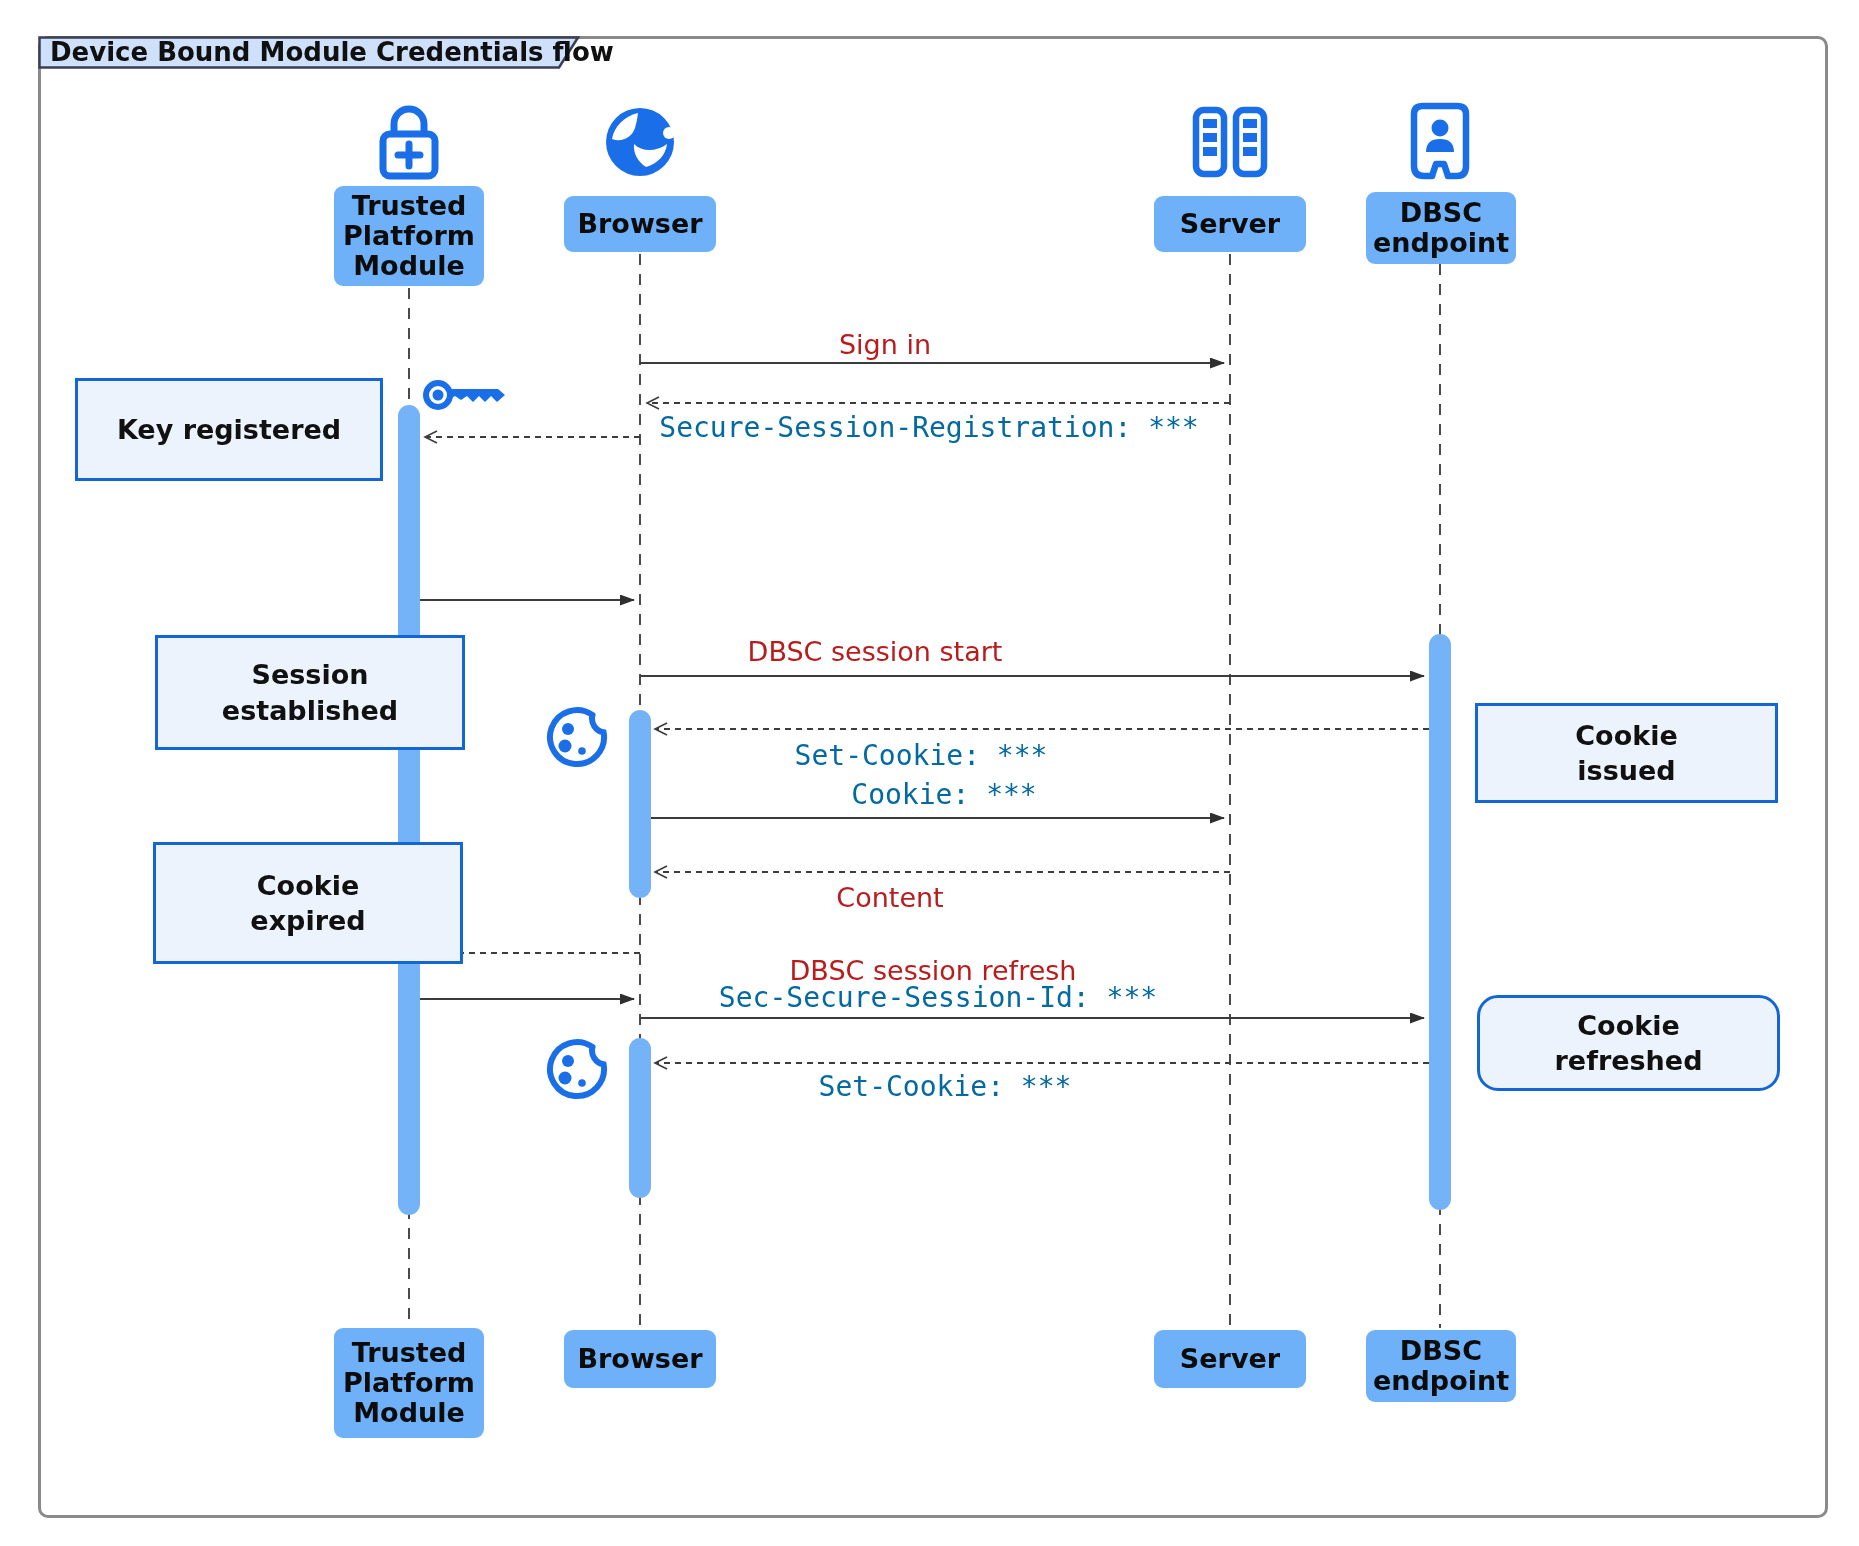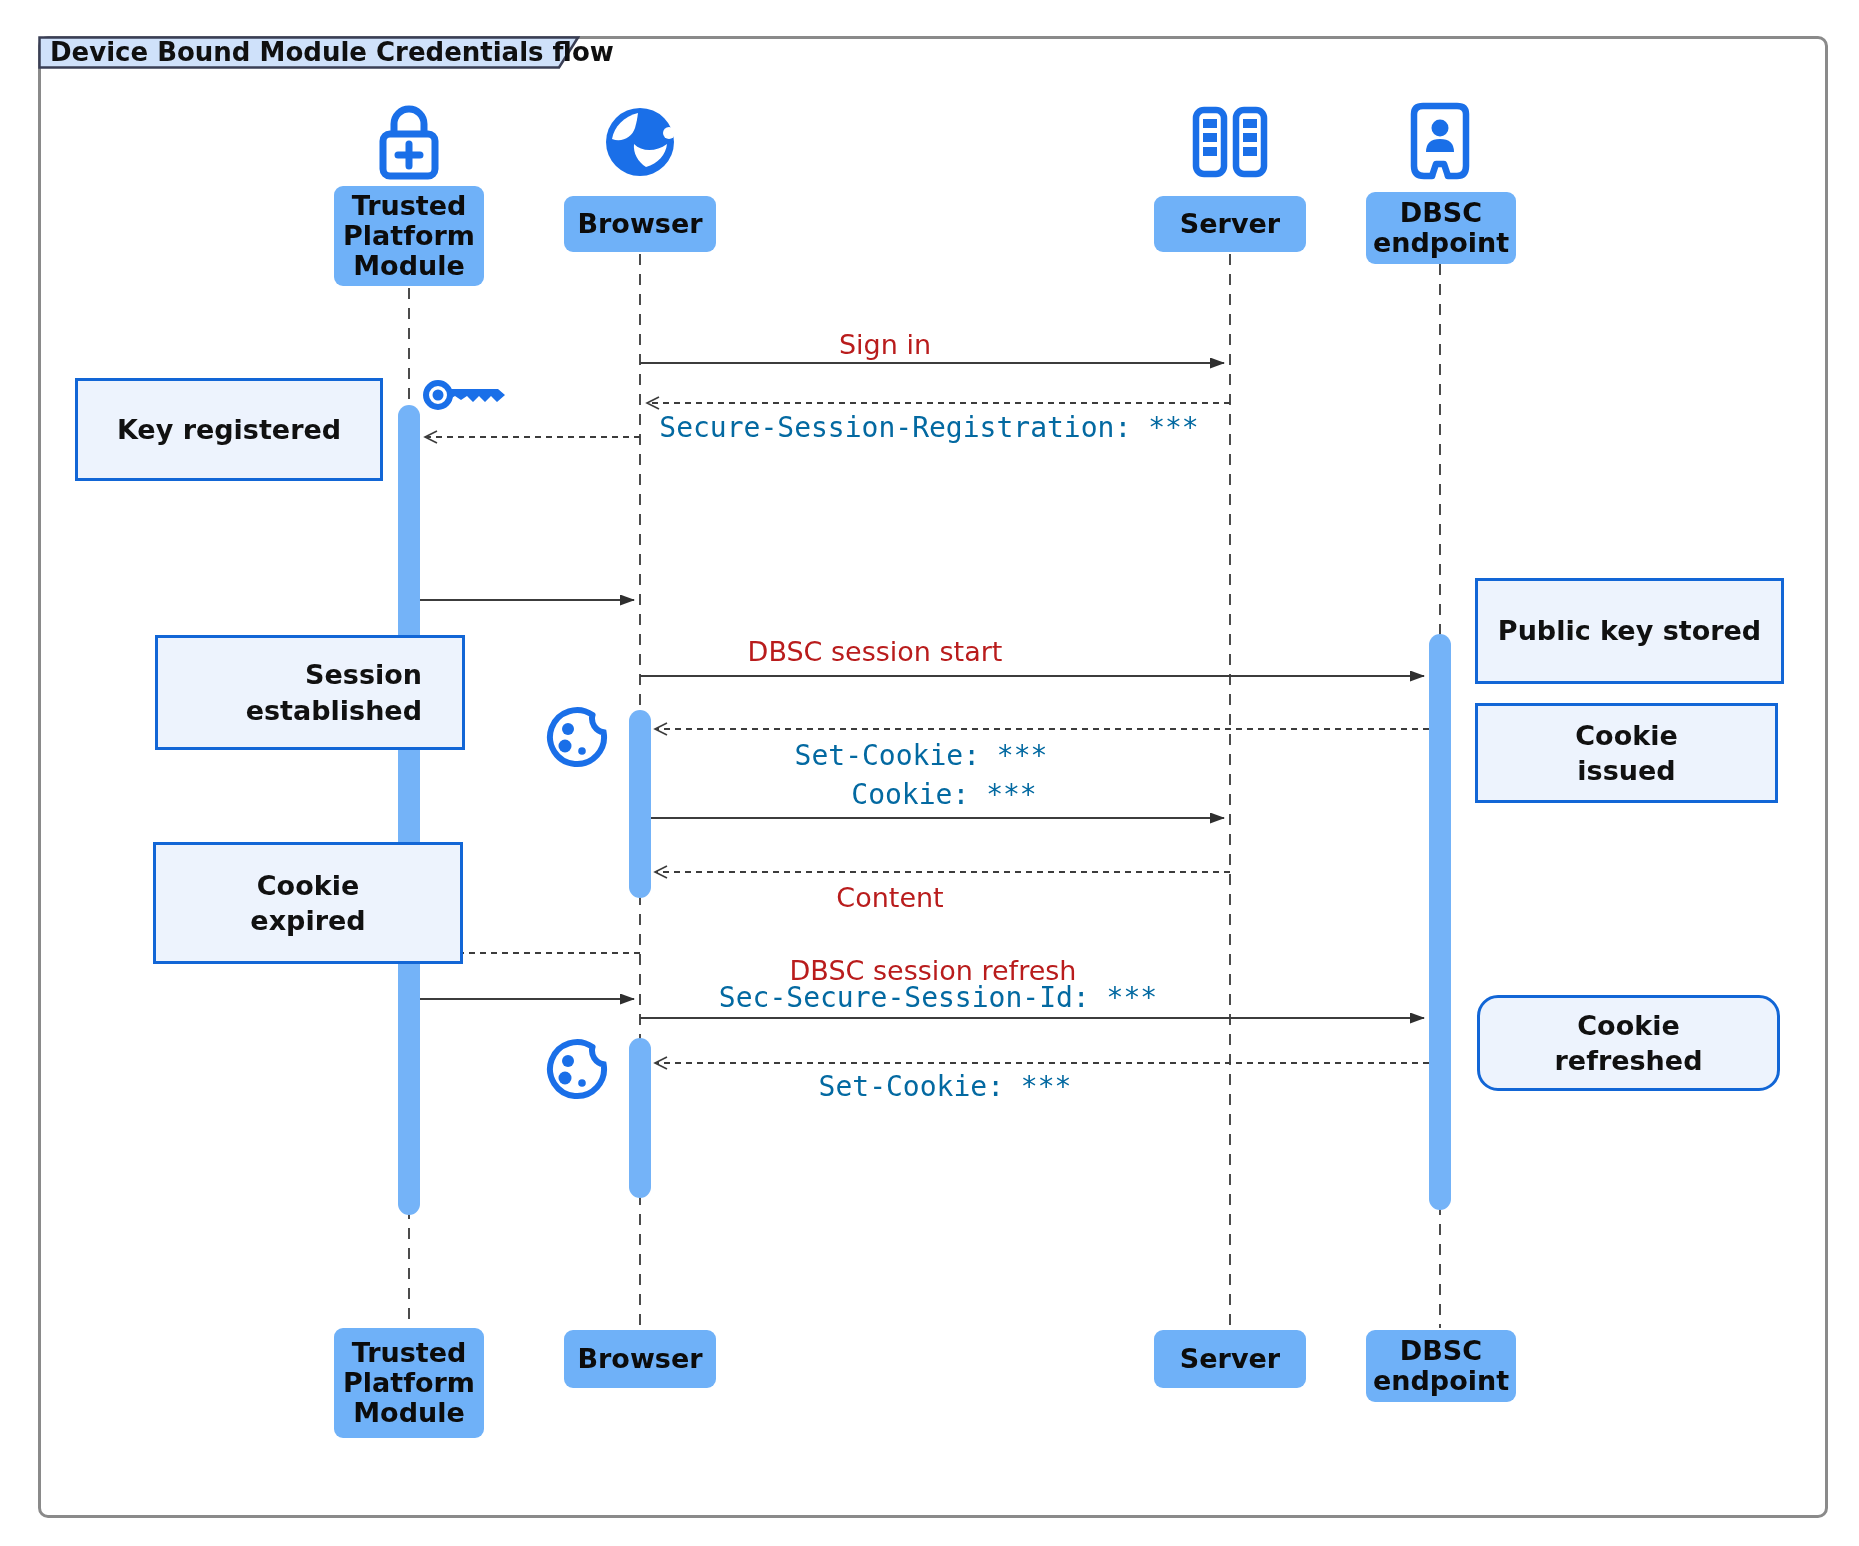--- a/index.html
+++ b/index.html
@@ -142,28 +142,25 @@
   <div class="actor-label" style="left:1154px;top:1330px;width:152px;height:58px;">
     <span>Server</span>
     </div>
   <div class="actor-label" style="left:1366px;top:1330px;width:150px;height:72px;">
     <span>DBSC endpoint</span>
     </div>
 
   <div class="note" style="left:75px;top:378px;width:302px;height:97px;">
     <span>Key registered</span>
     </div>
-  <div class="note" style="left:155px;top:635px;width:310px;height:115px;padding:0 40px;box-sizing:border-box;text-align:right;">
+  <div class="note" style="left:155px;top:635px;width:310px;height:115px;padding:0 40px;box-sizing:border-box;">
     <span>Session established</span>
     </div>
   <div class="note" style="left:153px;top:842px;width:310px;height:122px;padding:3px 70px;box-sizing:border-box;">
     <span>Cookie expired</span>
-    </div>
-  <div class="note" style="left:1475px;top:578px;width:303px;height:100px;">
-    <span>Public key stored</span>
     </div>
   <div class="note" style="left:1475px;top:703px;width:303px;height:100px;padding:0 80px;box-sizing:border-box;">
     <span>Cookie issued</span>
     </div>
   <div class="note" style="left:1477px;top:995px;width:303px;height:96px;padding:0 60px;box-sizing:border-box;border-radius:21px;">
     <span>Cookie refreshed</span>
     </div>
 
   <div class="msg" style="left:885px;top:344px;">Sign in</div>
   <div class="msg-mono" style="left:929px;top:427px;">Secure-Session-Registration: ***</div>

